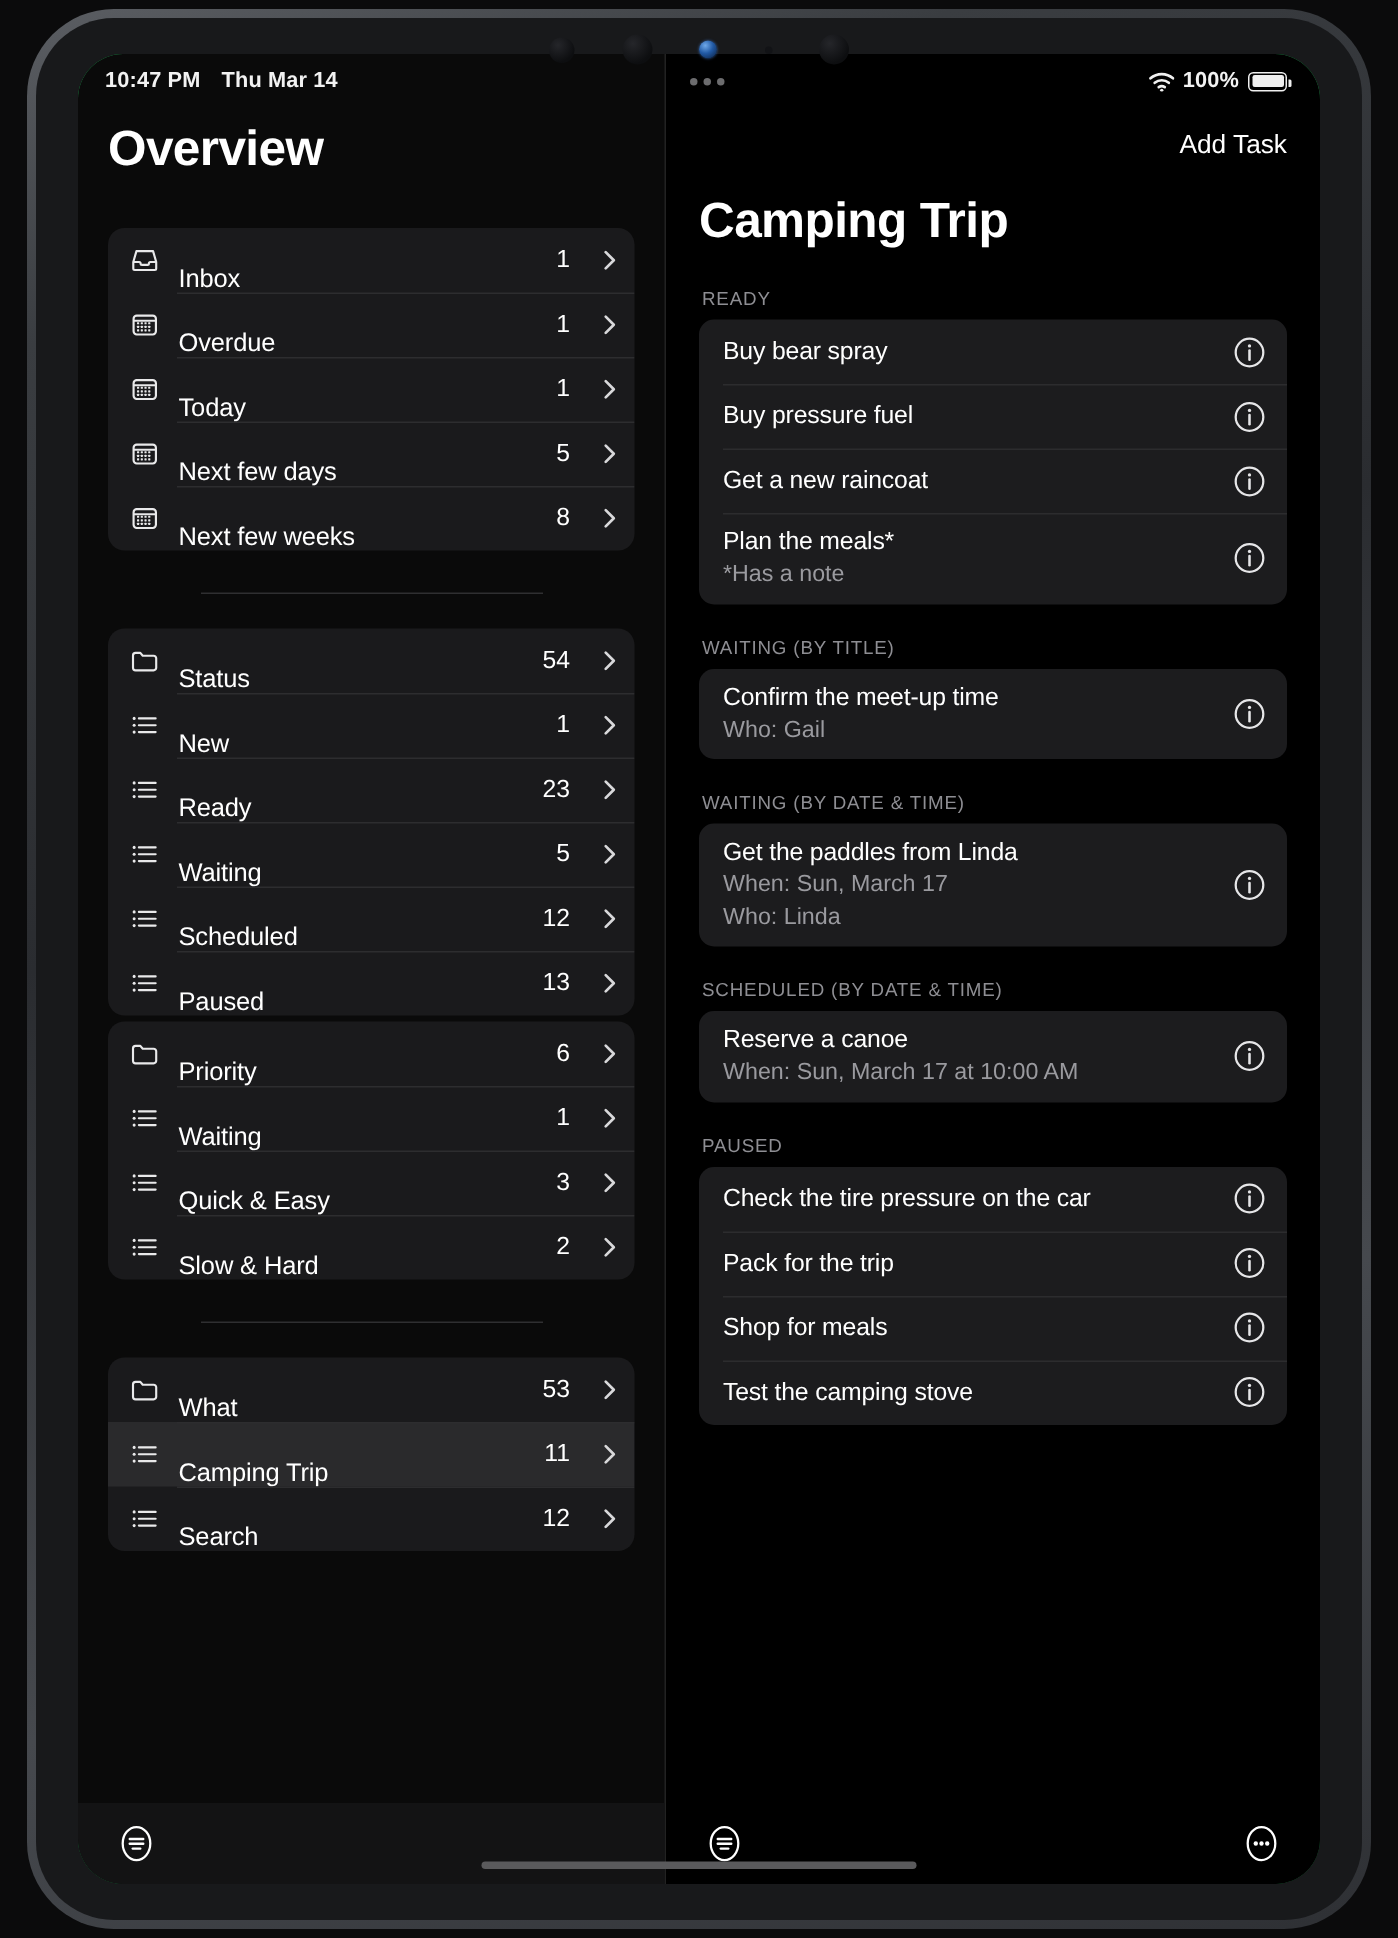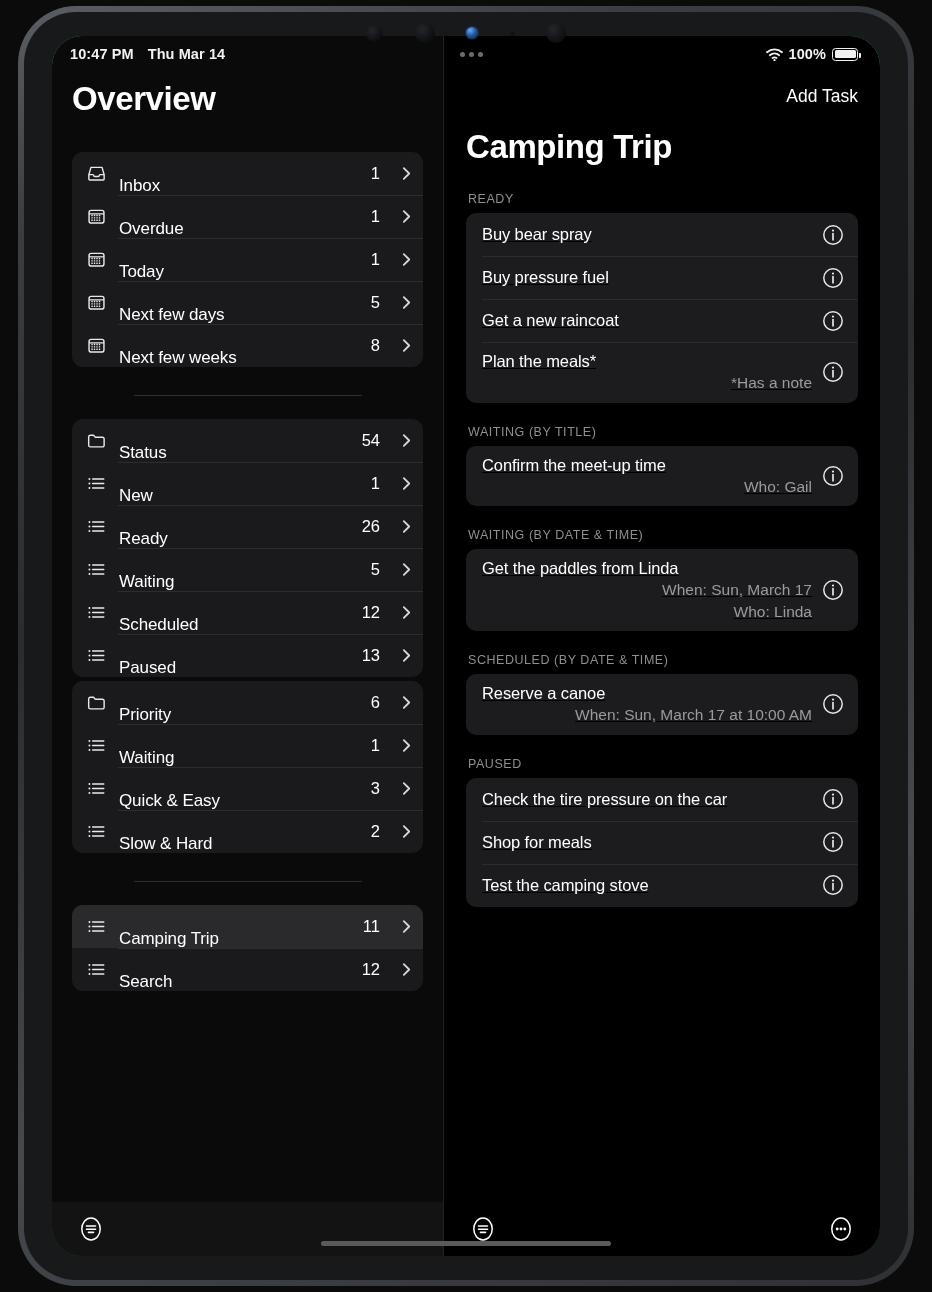--- a/index.html
+++ b/index.html
@@ -141,23 +141,23 @@
     padding: 12px 2px 7px 2px; text-transform: uppercase;
   }
   .card { background: #1c1c1e; border-radius: 10px; overflow: hidden; margin-bottom: 10px; }
   .task {
     min-height: 43px; display:flex; align-items:center;
     padding: 9px 14px 9px 16px; gap: 10px; position: relative;
   }
   .task + .task::before {
     content:''; position:absolute; left: 16px; right: 0; top: 0; height: 1px; background: #2c2c2e;
   }
-  .task .txt { flex: 1 1 auto; min-width: 0; text-decoration: underline; }
+  .task .txt { flex: 1 1 auto; min-width: 0; }
   .task .title { font-size: 16.5px; color: #fff; letter-spacing: -.1px; line-height: 1.28; }
-  .task .sub { font-size: 15.5px; color: #9a9a9f; line-height: 1.32; margin-top: 1px; text-align: right; }
+  .task .sub { font-size: 15.5px; color: #9a9a9f; line-height: 1.32; margin-top: 1px; }
   .info-icon { width: 22px; height: 22px; flex: 0 0 auto; }
 
   
   .toolbar { height: 54px; flex: 0 0 auto; display:flex; align-items:center;
              padding: 0 26px; position: relative; }
   #sidebar .toolbar { background: #131314; justify-content: flex-start; }
   #detail .toolbar { background: #000; justify-content: space-between; }
   .tb-icon { width: 26px; height: 26px; }
 
   .home-indicator {
@@ -345,21 +345,21 @@
                   <svg viewBox="0 0 22 22" width="21" height="21">
                     <circle cx="3.6" cy="6.2" r="1.05" fill="#e9e9ea"></circle>
                     <line x1="6.9" y1="6.2" x2="18.6" y2="6.2" stroke="#e9e9ea" stroke-width="1.5" stroke-linecap="round"></line>
                     <circle cx="3.6" cy="11" r="1.05" fill="#e9e9ea"></circle>
                     <line x1="6.9" y1="11" x2="18.6" y2="11" stroke="#e9e9ea" stroke-width="1.5" stroke-linecap="round"></line>
                     <circle cx="3.6" cy="15.8" r="1.05" fill="#e9e9ea"></circle>
                     <line x1="6.9" y1="15.8" x2="18.6" y2="15.8" stroke="#e9e9ea" stroke-width="1.5" stroke-linecap="round"></line>
                   </svg>
                 </span>
                 <span class="label">Ready</span>
-                <span class="count">26</span>
+                <span class="count">23</span>
                 <svg viewBox="0 0 10 16" class="chev">
                   <polyline points="2,2 8,8 2,14" fill="none" stroke="#d8d8da" stroke-width="2" stroke-linecap="round" stroke-linejoin="round"></polyline>
                 </svg>
               </div>
               <div class="row">
                 <span class="ic">
                   <svg viewBox="0 0 22 22" width="21" height="21">
                     <circle cx="3.6" cy="6.2" r="1.05" fill="#e9e9ea"></circle>
                     <line x1="6.9" y1="6.2" x2="18.6" y2="6.2" stroke="#e9e9ea" stroke-width="1.5" stroke-linecap="round"></line>
                     <circle cx="3.6" cy="11" r="1.05" fill="#e9e9ea"></circle>
@@ -471,20 +471,32 @@
                 <span class="count">2</span>
                 <svg viewBox="0 0 10 16" class="chev">
                   <polyline points="2,2 8,8 2,14" fill="none" stroke="#d8d8da" stroke-width="2" stroke-linecap="round" stroke-linejoin="round"></polyline>
                 </svg>
               </div>
             </div>
             <div class="divider-wrap">
               <div class="divider"></div>
             </div>
             <div class="group">
+              <div class="row">
+                <span class="ic">
+                  <svg viewBox="0 0 22 22" width="21" height="21">
+                    <path d="M2.8 7.3a1.8 1.8 0 0 1 1.8-1.8h3.3l1.7 2h7.6a1.8 1.8 0 0 1 1.8 1.8v6.6a1.8 1.8 0 0 1-1.8 1.8H4.6a1.8 1.8 0 0 1-1.8-1.8z" fill="none" stroke="#e9e9ea" stroke-width="1.5" stroke-linejoin="round"></path>
+                  </svg>
+                </span>
+                <span class="label">What</span>
+                <span class="count">53</span>
+                <svg viewBox="0 0 10 16" class="chev">
+                  <polyline points="2,2 8,8 2,14" fill="none" stroke="#d8d8da" stroke-width="2" stroke-linecap="round" stroke-linejoin="round"></polyline>
+                </svg>
+              </div>
               <div class="row selected">
                 <span class="ic">
                   <svg viewBox="0 0 22 22" width="21" height="21">
                     <circle cx="3.6" cy="6.2" r="1.05" fill="#e9e9ea"></circle>
                     <line x1="6.9" y1="6.2" x2="18.6" y2="6.2" stroke="#e9e9ea" stroke-width="1.5" stroke-linecap="round"></line>
                     <circle cx="3.6" cy="11" r="1.05" fill="#e9e9ea"></circle>
                     <line x1="6.9" y1="11" x2="18.6" y2="11" stroke="#e9e9ea" stroke-width="1.5" stroke-linecap="round"></line>
                     <circle cx="3.6" cy="15.8" r="1.05" fill="#e9e9ea"></circle>
                     <line x1="6.9" y1="15.8" x2="18.6" y2="15.8" stroke="#e9e9ea" stroke-width="1.5" stroke-linecap="round"></line>
                   </svg>
@@ -648,20 +660,30 @@
                   <div class="title">Check the tire pressure on the car</div>
                 </div>
                 <svg viewBox="0 0 22 22" class="info-icon">
                   <circle cx="11" cy="11" r="9.2" fill="none" stroke="#e6e6e8" stroke-width="1.5"></circle>
                   <circle cx="11" cy="6.6" r="1.1" fill="#e6e6e8"></circle>
                   <path d="M11 9.6v6.2" stroke="#e6e6e8" stroke-width="1.7" stroke-linecap="round"></path>
                 </svg>
               </div>
               <div class="task">
                 <div class="txt">
+                  <div class="title">Pack for the trip</div>
+                </div>
+                <svg viewBox="0 0 22 22" class="info-icon">
+                  <circle cx="11" cy="11" r="9.2" fill="none" stroke="#e6e6e8" stroke-width="1.5"></circle>
+                  <circle cx="11" cy="6.6" r="1.1" fill="#e6e6e8"></circle>
+                  <path d="M11 9.6v6.2" stroke="#e6e6e8" stroke-width="1.7" stroke-linecap="round"></path>
+                </svg>
+              </div>
+              <div class="task">
+                <div class="txt">
                   <div class="title">Shop for meals</div>
                 </div>
                 <svg viewBox="0 0 22 22" class="info-icon">
                   <circle cx="11" cy="11" r="9.2" fill="none" stroke="#e6e6e8" stroke-width="1.5"></circle>
                   <circle cx="11" cy="6.6" r="1.1" fill="#e6e6e8"></circle>
                   <path d="M11 9.6v6.2" stroke="#e6e6e8" stroke-width="1.7" stroke-linecap="round"></path>
                 </svg>
               </div>
               <div class="task">
                 <div class="txt">

